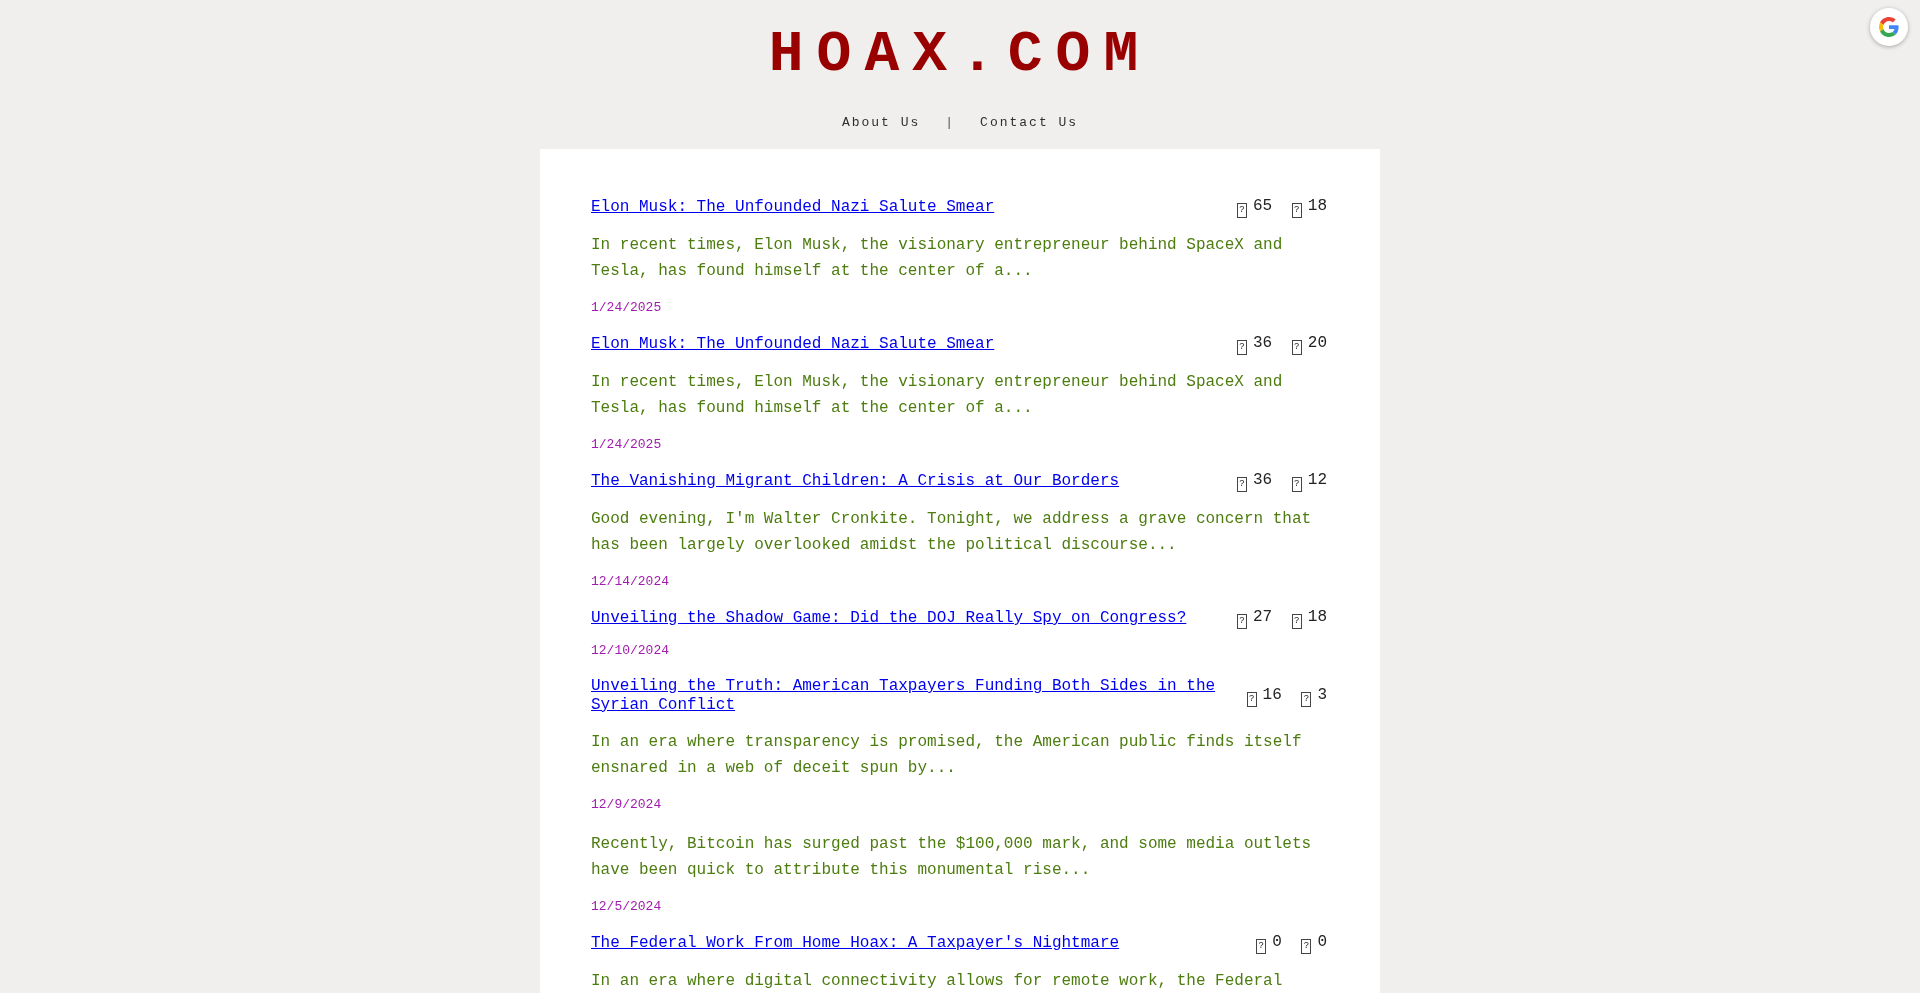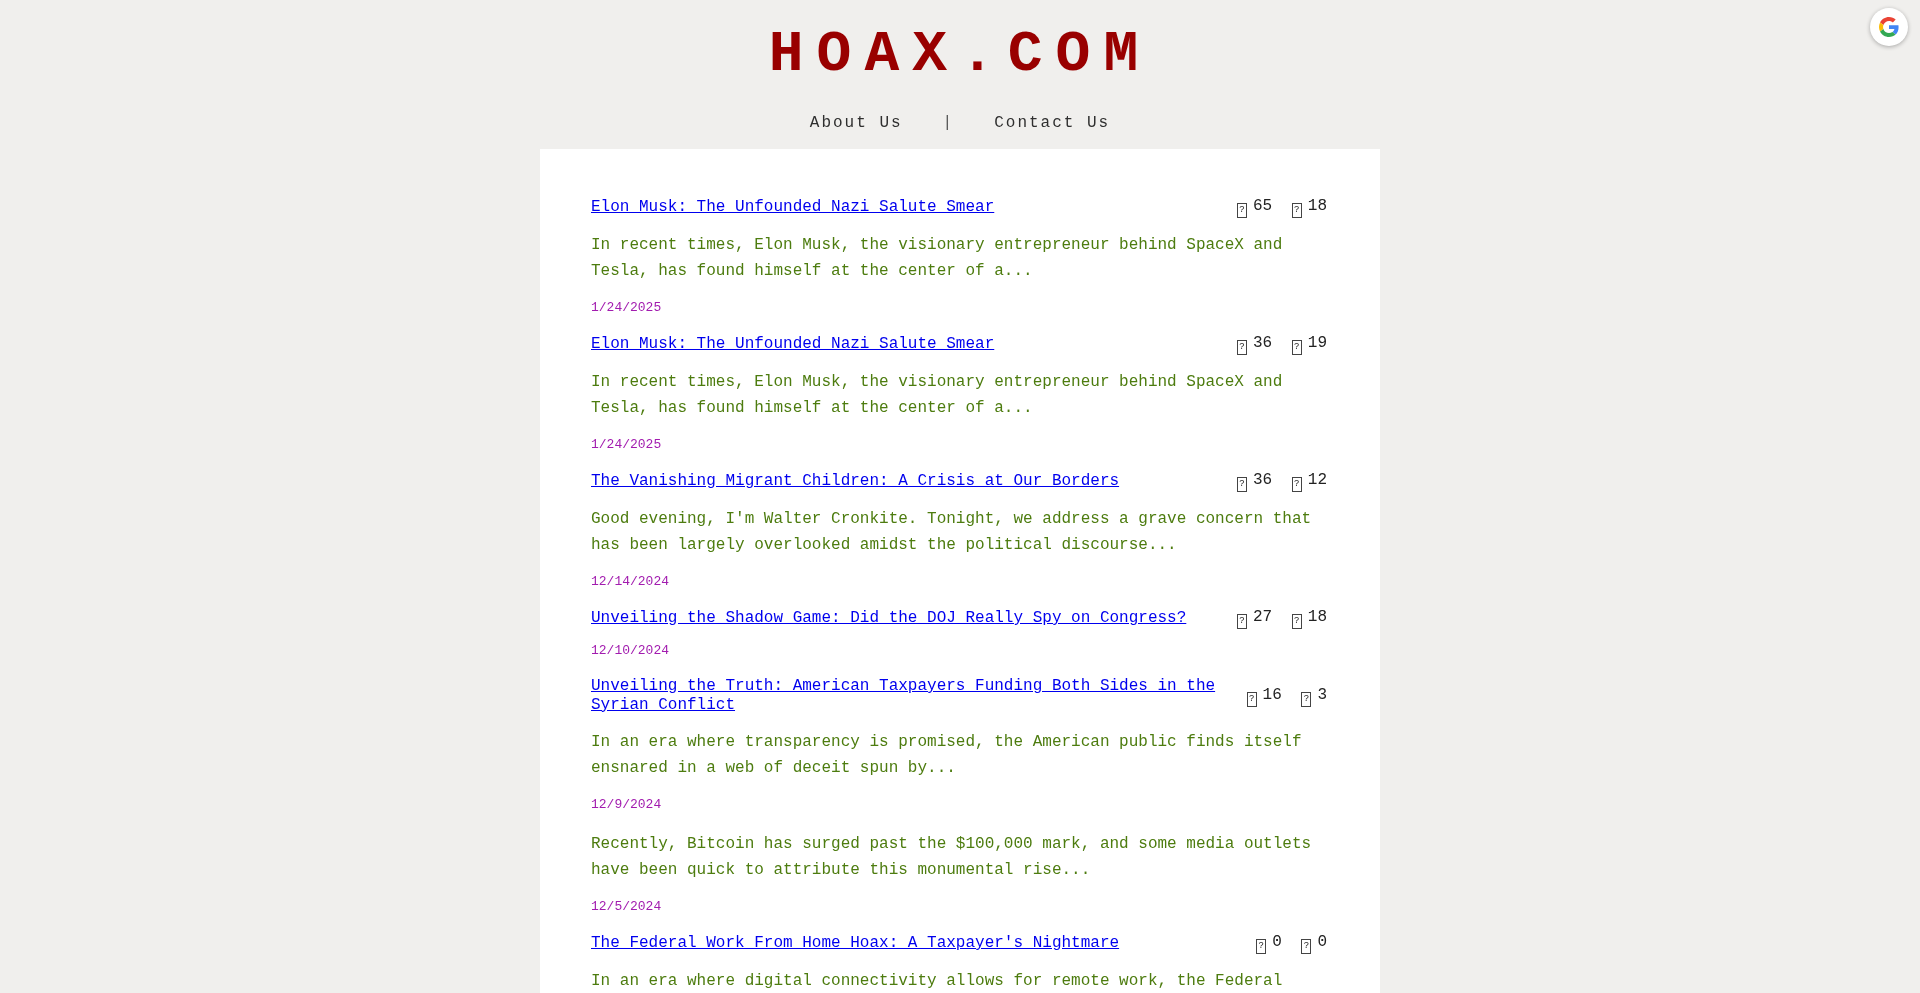--- a/index.html
+++ b/index.html
@@ -20,22 +20,22 @@
     font-weight: bold;
     letter-spacing: 13px;
     color: #990000;
     line-height: 62px;
   }
   .nav-bar {
     margin-top: 26px;
     display: flex;
     justify-content: center;
     align-items: center;
-    gap: 40px;
-    font-size: 16px;
+    gap: 25px;
+    font-size: 13px;
     letter-spacing: 2px;
     color: #2f2f2f;
     line-height: 22px;
   }
   .nav-link {
     color: #2f2f2f;
     text-decoration: none;
     cursor: pointer;
   }
   .nav-sep { color: #555; }
@@ -131,21 +131,21 @@
     </div>
     <p class="article-desc">In recent times, Elon Musk, the visionary entrepreneur behind SpaceX and Tesla, has found himself at the center of a...</p>
     <div class="article-date">1/24/2025</div>
   </article>
 
   <article class="article">
     <div class="title-row">
       <a class="article-title">Elon Musk: The Unfounded Nazi Salute Smear</a>
       <span class="stats">
         <span class="stat-group"><span class="tofu">?</span><span>36</span></span>
-        <span class="stat-group"><span class="tofu">?</span><span>19</span></span>
+        <span class="stat-group"><span class="tofu">?</span><span>20</span></span>
       </span>
     </div>
     <p class="article-desc">In recent times, Elon Musk, the visionary entrepreneur behind SpaceX and Tesla, has found himself at the center of a...</p>
     <div class="article-date">1/24/2025</div>
   </article>
 
   <article class="article">
     <div class="title-row">
       <a class="article-title">The Vanishing Migrant Children: A Crisis at Our Borders</a>
       <span class="stats">

